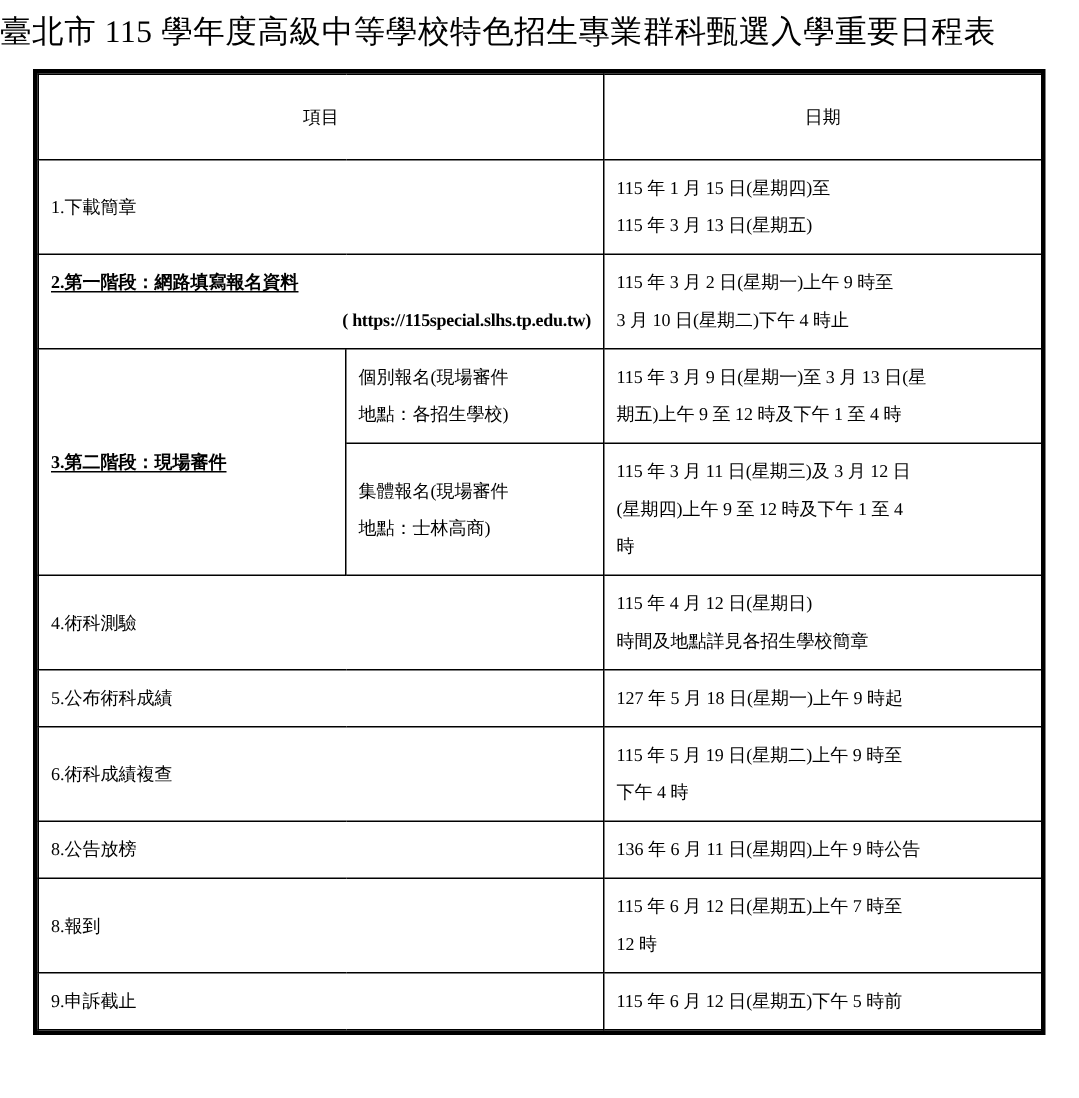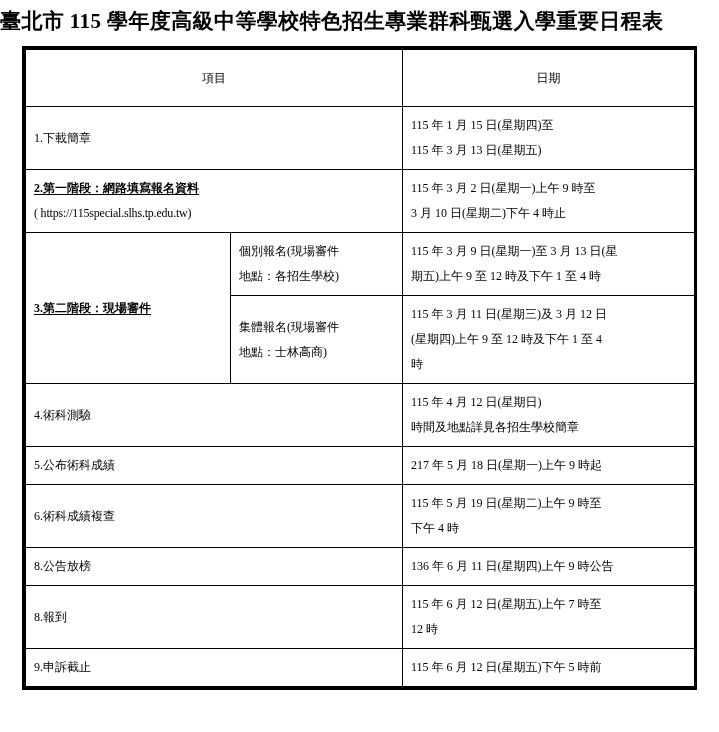--- a/index.html
+++ b/index.html
@@ -21,21 +21,21 @@
     background: #ffffff;
   }
   .doc-title {
     position: absolute;
     top: 6px;
     left: 0;
     width: 574px;
     text-align: right;
     font-size: 21px;
     line-height: 30px;
-    font-weight: 700;
+    font-weight: 400;
     letter-spacing: 0.4px;
     white-space: nowrap;
   }
   .table-wrap {
     position: absolute;
     top: 46px;
     left: 22px;
     width: 675px;
     border: 3px solid #000000;
     box-sizing: border-box;
@@ -68,22 +68,23 @@
   .cell-date { padding-left: 10px; margin-top: 44px; }
 
   .strong-underline {
     font-weight: 700;
     text-decoration: underline;
     text-underline-offset: 2px;
   }
   .url-line {
     display: block;
     font-family: "Liberation Serif", "DejaVu Serif", serif;
-    font-weight: normal;
+    font-weight: bold;
     letter-spacing: -0.2px;
+    text-align: right;
   }
   .sub-cell { padding-left: 10px; }
   .stage-cell {
     vertical-align: middle;
     padding-left: 9px;
   }
   .nowrapish { white-space: pre-line; }
 </style>
 </head>
 <body>
@@ -140,21 +141,21 @@
         </tr>
 
         <tr>
           <td colspan="2" class="cell-item">4.術科測驗</td>
           <td class="cell-date nowrapish">115 年 4 月 12 日(星期日)
 時間及地點詳見各招生學校簡章</td>
         </tr>
 
         <tr>
           <td colspan="2" class="cell-item">5.公布術科成績</td>
-          <td class="cell-date nowrapish">217 年 5 月 18 日(星期一)上午 9 時起</td>
+          <td class="cell-date nowrapish">127 年 5 月 18 日(星期一)上午 9 時起</td>
         </tr>
 
         <tr>
           <td colspan="2" class="cell-item">6.術科成績複查</td>
           <td class="cell-date nowrapish">115 年 5 月 19 日(星期二)上午 9 時至
 下午 4 時</td>
         </tr>
 
         <tr>
           <td colspan="2" class="cell-item">8.公告放榜</td>

